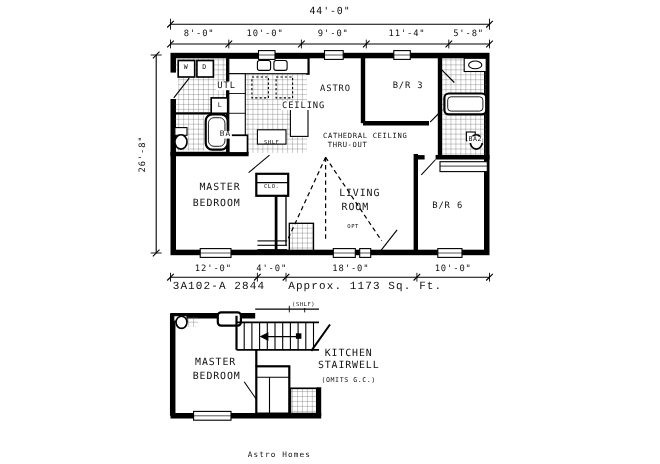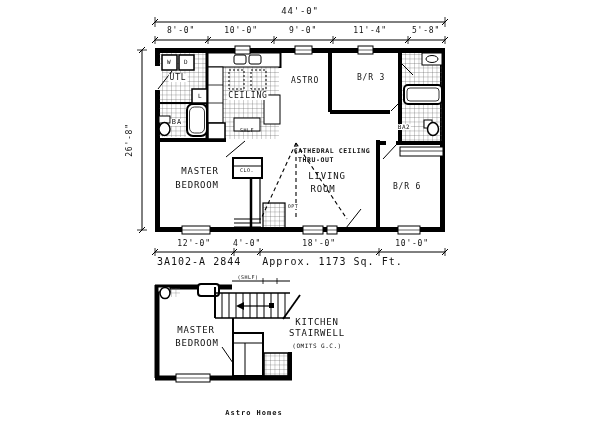--- a/index.html
+++ b/index.html
@@ -3,30 +3,30 @@
 <meta charset="utf-8">
 <style>
   html,body{margin:0;padding:0;background:#ffffff;}
   #page{position:relative;width:600px;height:422px;background:#ffffff;overflow:hidden;
         font-family:"DejaVu Sans Mono",monospace;color:#111;}
   #plan-svg{position:absolute;left:0;top:0;}
   .lbl{position:absolute;font-family:"DejaVu Sans Mono",monospace;color:#111;
        white-space:pre;line-height:1;transform:translateX(-50%);letter-spacing:1px;}
   .s5{font-size:5px;letter-spacing:.5px;}
   .s6{font-size:6px;letter-spacing:.5px;}
-  .s65{font-size:6.5px;font-weight:700;letter-spacing:.6px;margin-top:28px;}
+  .s65{font-size:6.5px;font-weight:400;letter-spacing:.6px;}
   .s7{font-size:7px;}
   .s8{font-size:8px;letter-spacing:.8px;}
   .s9{font-size:9px;letter-spacing:.8px;}
-  .bg{background:#fff;padding:0 1px;}
+  .bg{background:#fff;padding:0 1px;margin-left:28px;}
   .rot{transform:translate(-50%,-50%) rotate(-90deg);}
-  .noc{transform:none;}
+  .noc{transform:none;font-family:Liberation Mono, monospace;}
   .caption{font-size:10px;letter-spacing:1px;}
   .astro{font-size:12px;letter-spacing:4px;margin-top:40px;}
-  .brand{font-size:7px;font-weight:700;letter-spacing:1px;}
+  .brand{font-size:7px;font-weight:400;letter-spacing:1px;}
 </style>
 </head>
 <body>
 
 <div id="page">
 
   <svg id="plan-svg" width="600" height="422" viewBox="0 0 600 422" xmlns="http://www.w3.org/2000/svg">
     <defs>
       <pattern id="tile" width="4.5" height="4.5" patternUnits="userSpaceOnUse">
         <path d="M4.5 0H0V4.5" fill="none" stroke="#555" stroke-width="0.55"></path>

